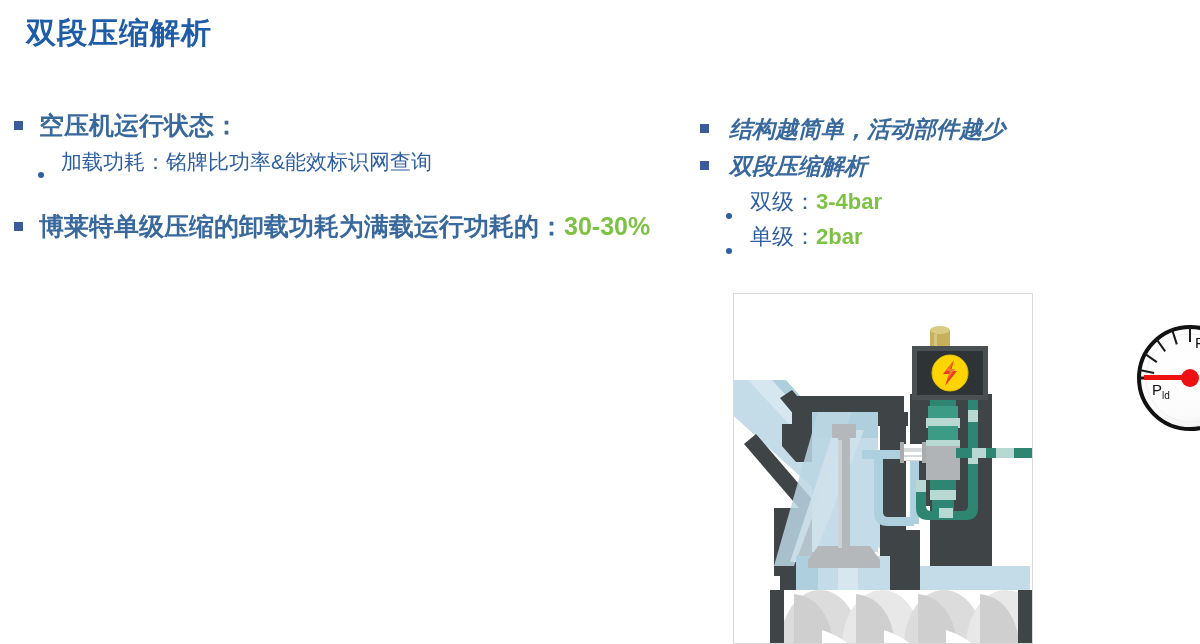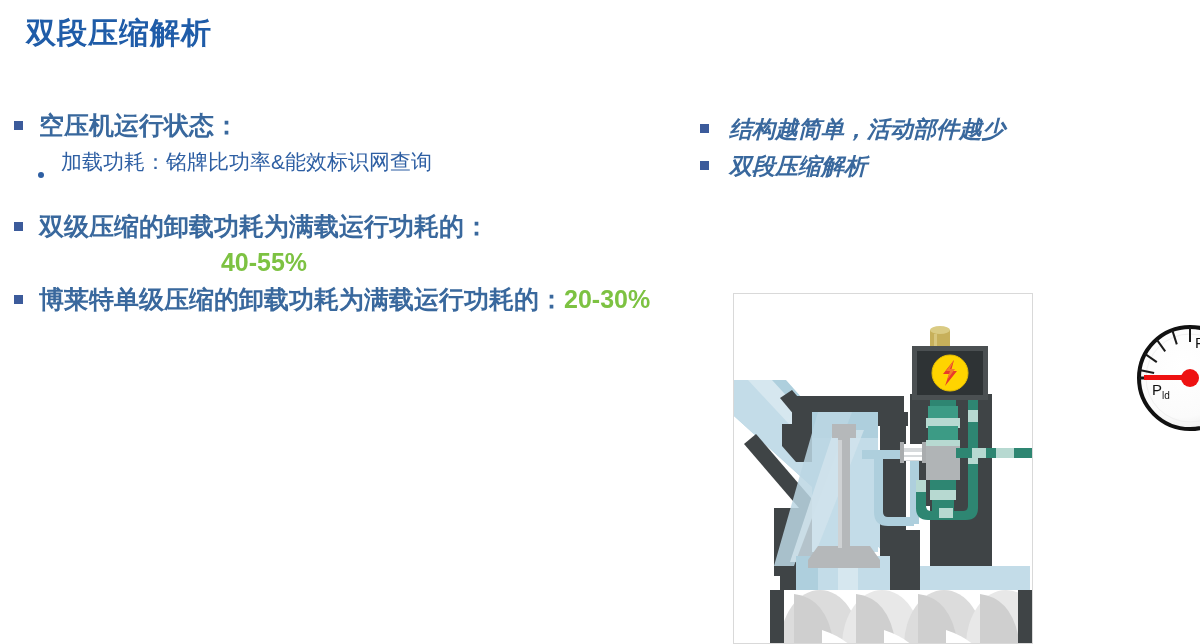--- a/index.html
+++ b/index.html
@@ -103,44 +103,50 @@
 
     <div class="indent-l2">
       <div class="bullet-l2">
         <span class="dot"></span>
         <span class="l2-text">加载功耗：铭牌比功率&amp;能效标识网查询</span>
       </div>
     </div>
 
     <div class="spacer-group"></div>
 
+
     <div class="bullet-l1">
       <span class="sq"></span>
-      <span class="l1-text"><span>双级压缩的卸载功耗为满载运行功耗的：</span><br><span class="hl">40-55%</span></span>
-    </div>
-
-    <div class="bullet-l1">
-      <span class="sq"></span>
-      <span class="l1-text"><span>博莱特单级压缩的卸载功耗为满载运行功耗的：</span><span class="hl">20-30%</span></span>
+      <span class="l1-text"><span>博莱特单级压缩的卸载功耗为满载运行功耗的：</span><span class="hl">30-30%</span></span>
     </div>
 
   </div>
 
   <div class="col-right">
 
     <div class="bullet-l1">
       <span class="sq"></span>
       <span class="l1-text">结构越简单，活动部件越少</span>
     </div>
 
     <div class="bullet-l1">
       <span class="sq"></span>
       <span class="l1-text">双段压缩解析</span>
     </div>
 
+    <div class="indent-l2">
+      <div class="bullet-l2">
+        <span class="dot"></span>
+        <span class="l2-text"><span>双级：</span><span class="hl">3-4bar</span></span>
+      </div>
+      <div class="bullet-l2">
+        <span class="dot"></span>
+        <span class="l2-text"><span>单级：</span><span class="hl">2bar</span></span>
+      </div>
+    </div>
 
   </div>
 
   <div class="figure-panel">
     <svg class="fig-svg" viewBox="0 0 298 349">
       <rect x="0" y="0" width="298" height="349" fill="#ffffff"></rect>
 
       <g>
         <polygon points="0,86 52,86 150,196 150,258 0,122" fill="#AECFDD"></polygon>
         <polygon points="0,86 22,86 150,228 150,258 0,122" fill="#C3DCE8"></polygon>

